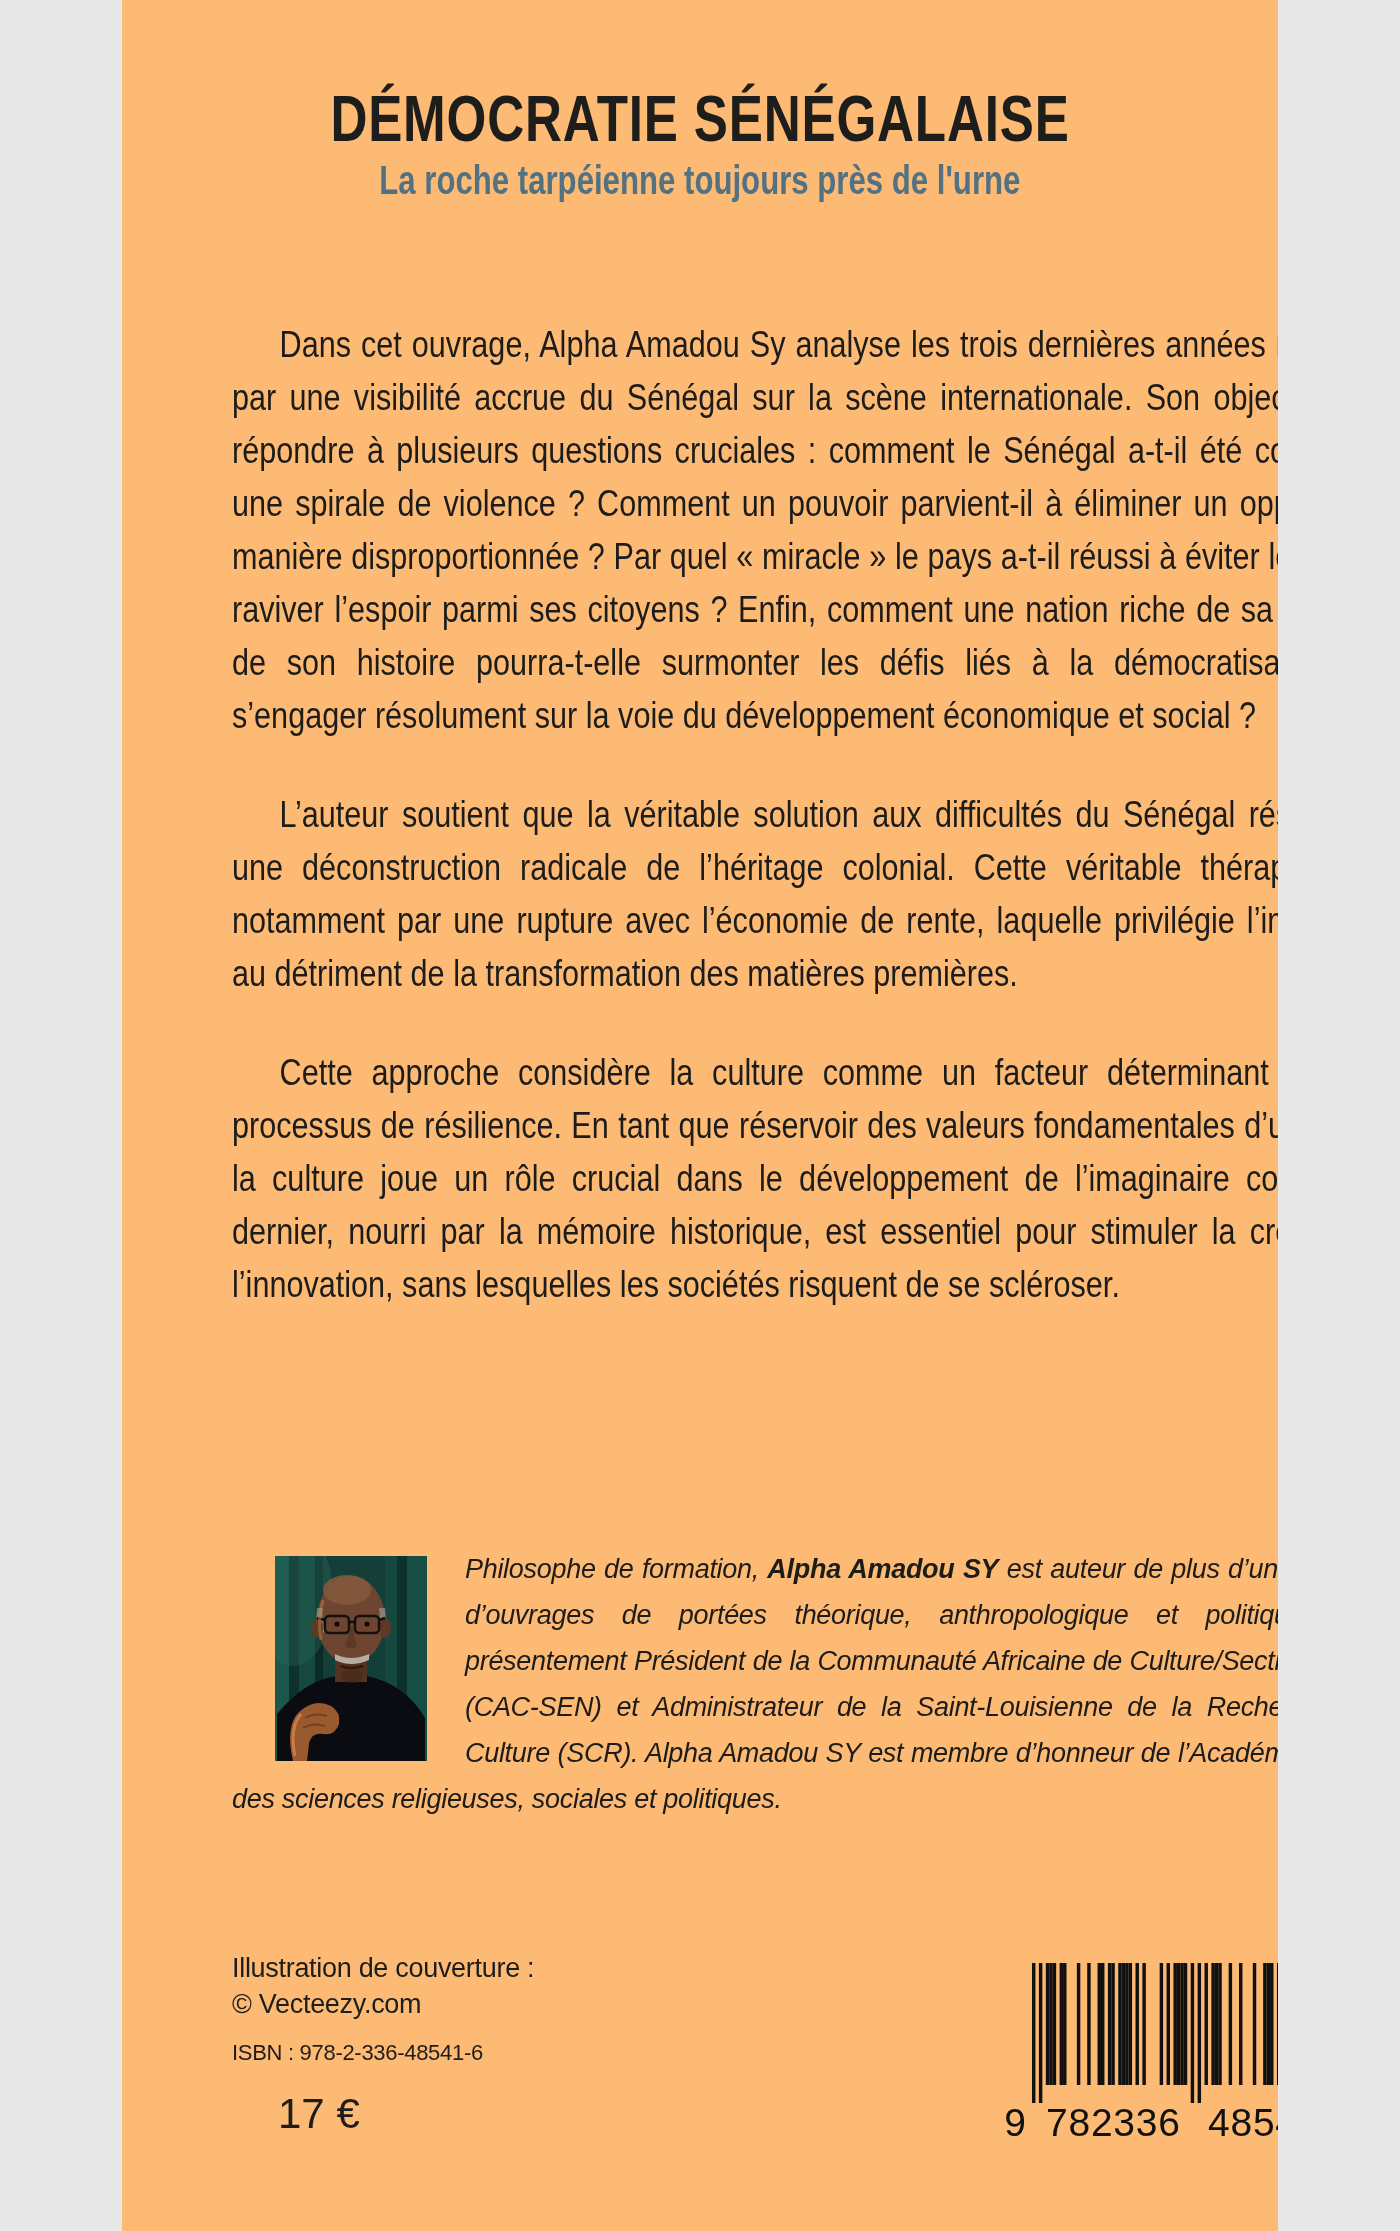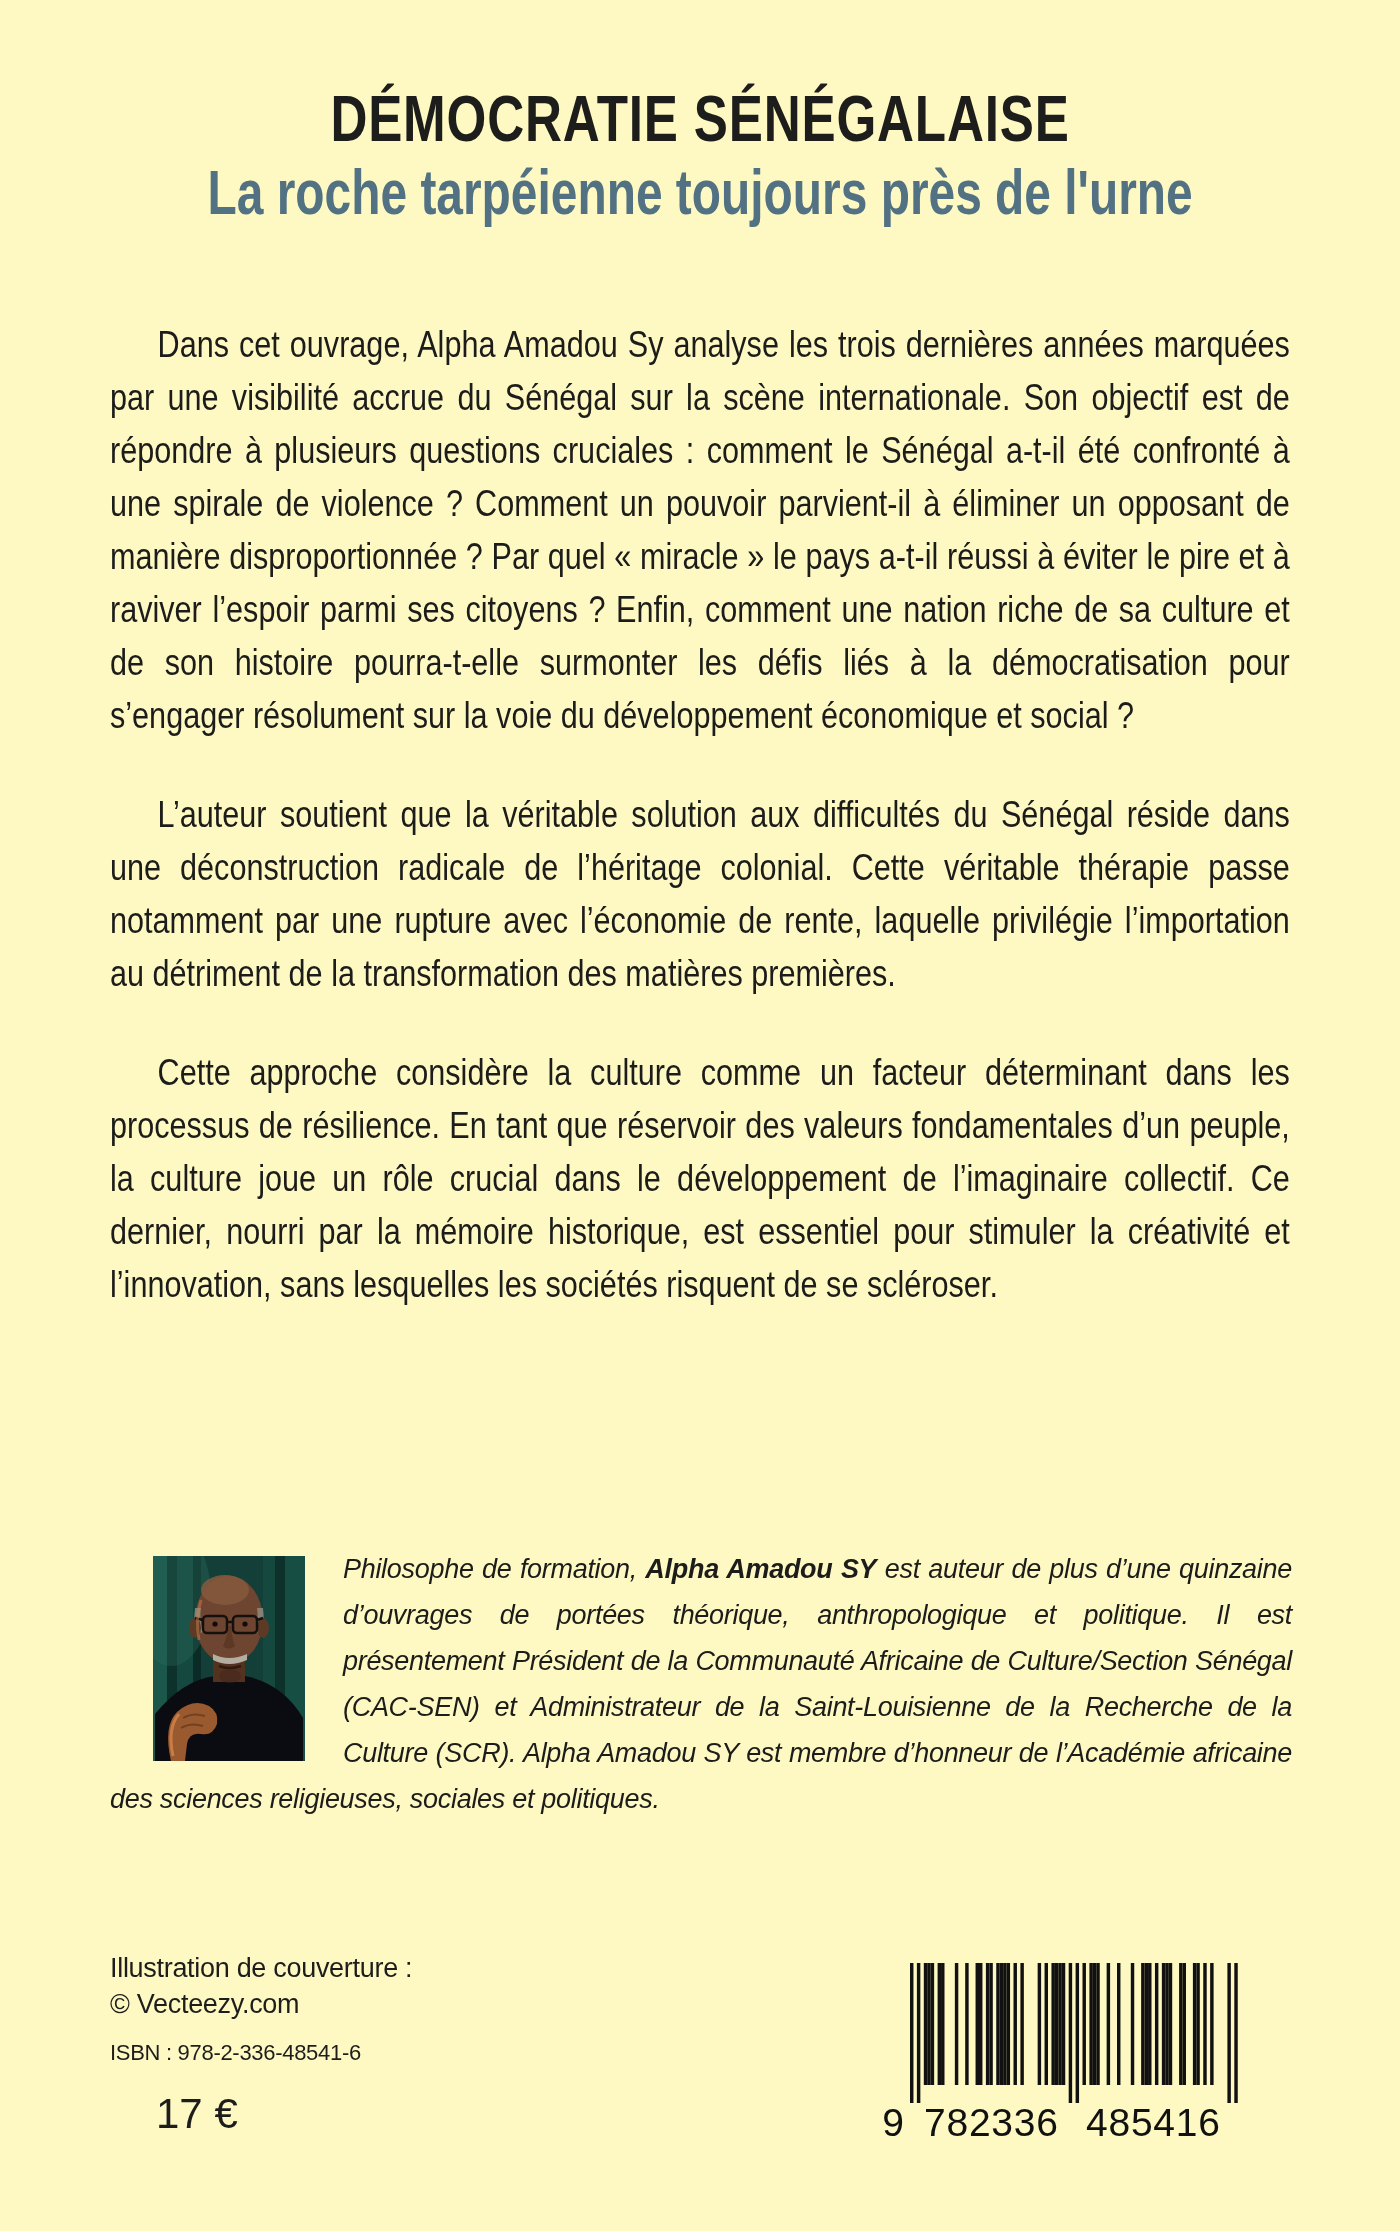--- a/index.html
+++ b/index.html
@@ -1,24 +1,24 @@
 <!DOCTYPE html>
 <html><head>
 <meta charset="utf-8">
 <style>
   * { margin: 0; padding: 0; box-sizing: border-box; }
   html, body { background: #e8e8e8; }
   body { font-family: "Liberation Sans", sans-serif; }
 
   .page {
     position: relative;
-    width: 1400px;
+    width: 1156px;
     height: 2231px;
     margin: 0 auto;
-    background: #fef9c3;
+    background: #fdba74;
     overflow: hidden;
     color: #1d1d1b;
   }
 
   
   .header {
     position: absolute;
     top: 84px; left: 0; right: 0;
     text-align: center;
   }
@@ -30,21 +30,21 @@
     line-height: 1.1;
   }
   .title .squeeze {
     display: inline-block;
     transform: scaleX(0.80);
     transform-origin: 50% 50%;
     white-space: nowrap;
   }
   .subtitle {
     margin-top: 4px;
-    font-size: 63px;
+    font-size: 41px;
     font-weight: 700;
     color: #527183;
     line-height: 1.1;
   }
   .subtitle .squeeze {
     display: inline-block;
     transform: scaleX(0.76);
     transform-origin: 50% 50%;
     white-space: nowrap;
   }

